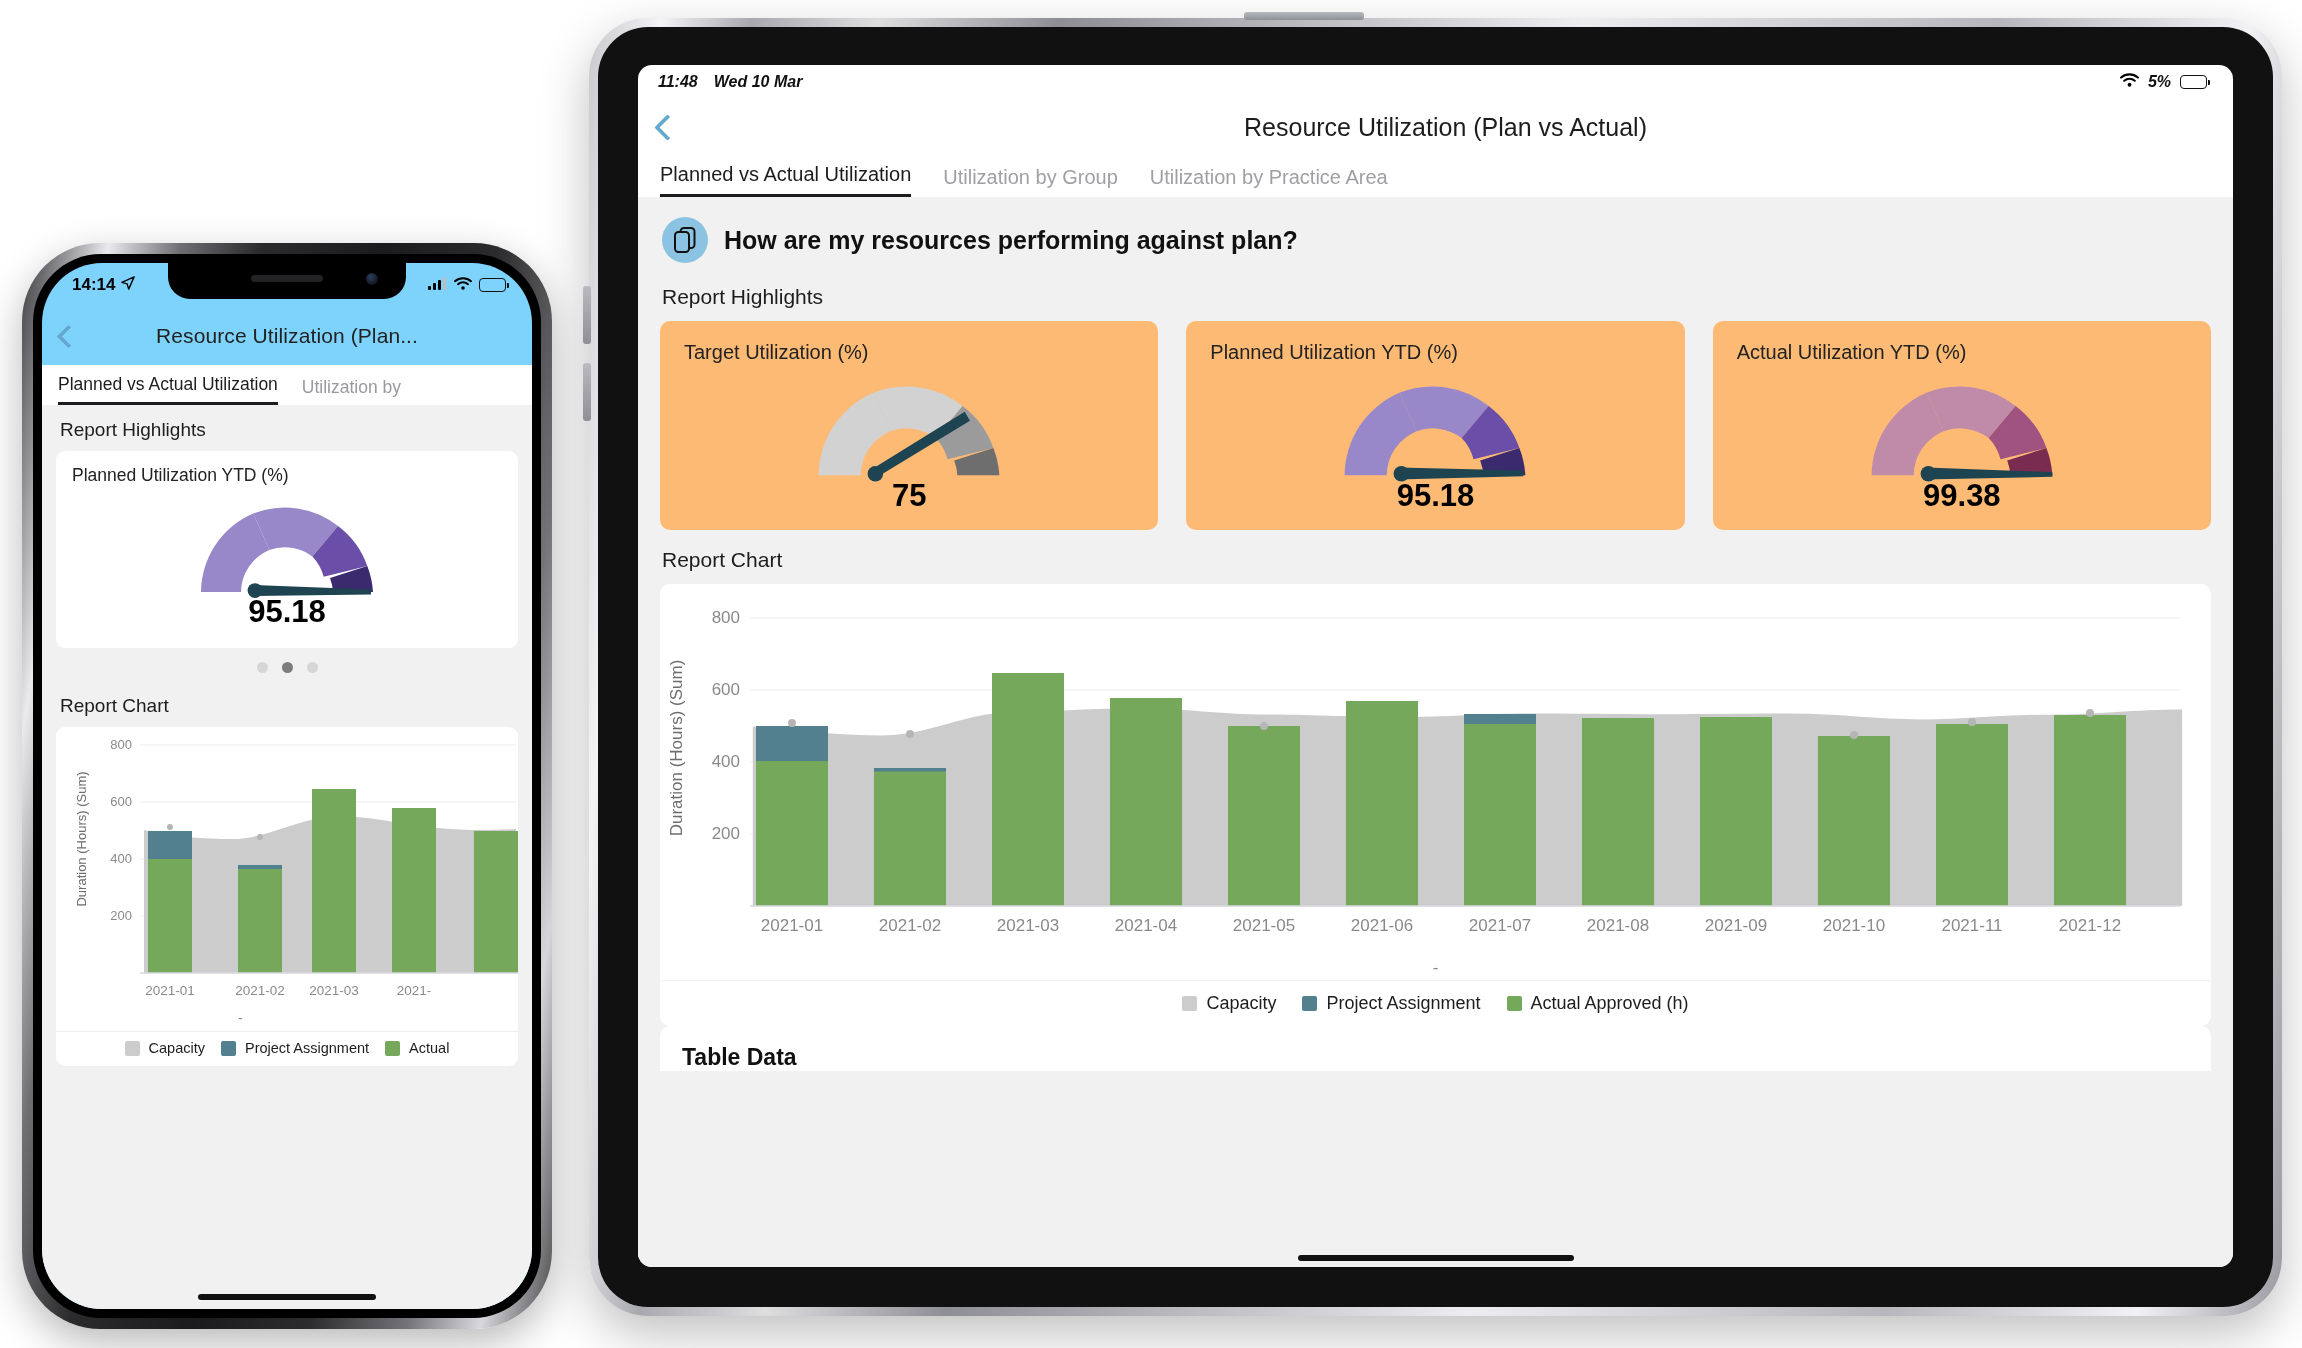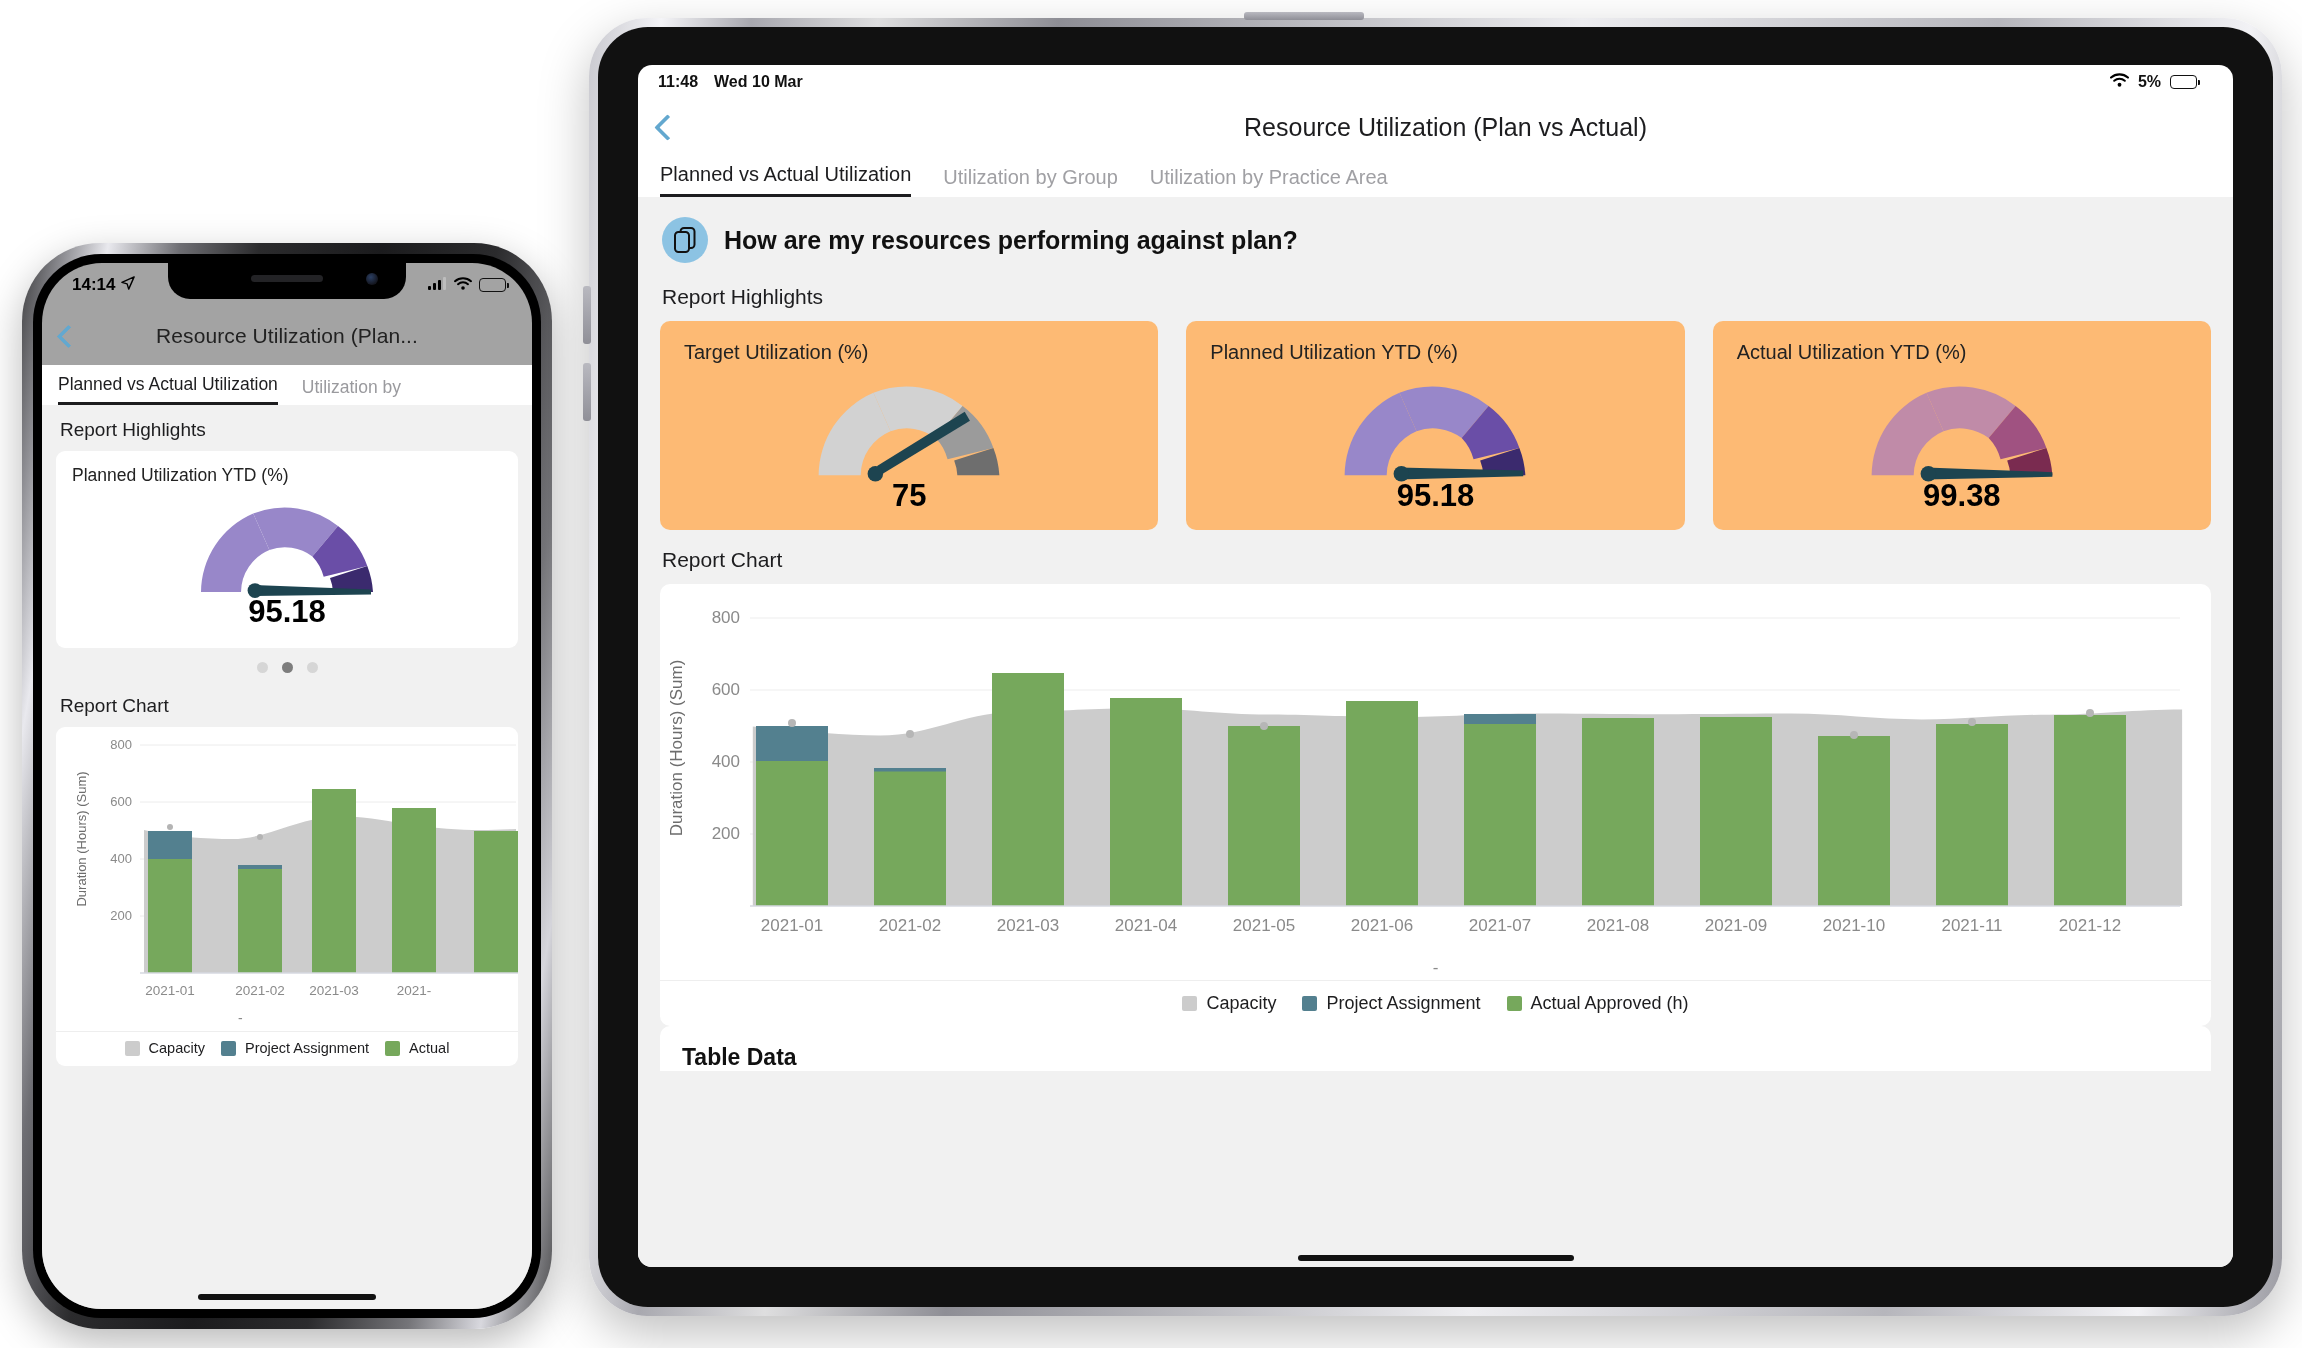--- a/index.html
+++ b/index.html
@@ -17,21 +17,21 @@
     border-radius:78px;
     background:linear-gradient(100deg,#3a3a3c 0%, #8e8e93 6%, #e9e9ee 12%, #6e6e73 22%, #2b2b2d 33%, #1b1b1d 50%, #2b2b2d 66%, #757579 80%, #d8d8de 90%, #4a4a4c 100%);
     box-shadow:0 14px 40px rgba(0,0,0,.28);
   }
   #phone-inner {
     position:absolute; left:11px; top:11px; right:11px; bottom:11px;
     border-radius:68px; background:#000;
   }
   #phone-screen {
     position:absolute; left:9px; top:9px; right:9px; bottom:9px;
-    border-radius:60px; background:#a3a3a3; overflow:hidden;
+    border-radius:60px; background:#7dd3fc; overflow:hidden;
   }
   #phone-notch {
     position:absolute; left:50%; transform:translateX(-50%); top:0;
     width:238px; height:36px; background:#000;
     border-bottom-left-radius:22px; border-bottom-right-radius:22px;
     z-index:5;
   }
   #phone-notch .speaker {
     position:absolute; left:50%; transform:translateX(-50%); top:12px;
     width:72px; height:7px; border-radius:4px; background:#232326;
@@ -91,21 +91,21 @@
   #tablet-screen {
     position:absolute; left:40px; top:38px; right:40px; bottom:40px;
     border-radius:14px; background:#fff; overflow:hidden;
   }
   .t-btn {
     position:absolute; background:linear-gradient(180deg,#b9b9c0,#8f8f97);
     border-radius:3px;
   }
   .t-status {
     height:34px; display:flex; align-items:center; justify-content:space-between;
-    padding:0 36px 0 20px; font-size:16px; font-weight:bold; color:#111;
+    padding:0 26px 0 20px; font-size:16px; font-weight:bold; color:#111;font-style:italic;
   }
   .t-status .left { display:flex; align-items:center; gap:16px; }
   .t-status .right { display:flex; align-items:center; gap:9px; }
   .t-navbar { height:56px; display:flex; align-items:center; position:relative; padding:0 20px; }
   .t-title { position:absolute; left:0; right:0; text-align:center; font-size:25px; color:#1d1d1f;padding-left:20px; }
   .t-tabs { display:flex; gap:32px; padding:0 22px; align-items:flex-end; height:42px; }
   .t-tab { font-size:20px; color:#a0a0a4; padding-bottom:8px; }
   .t-tab.active { color:#1d1d1f; border-bottom:3px solid #1d1d1f; }
   .t-body { background:#f1f1f1; padding:0 22px 10px; height:100%; }
   .t-question { display:flex; align-items:center; gap:16px; padding:20px 2px 16px; }

